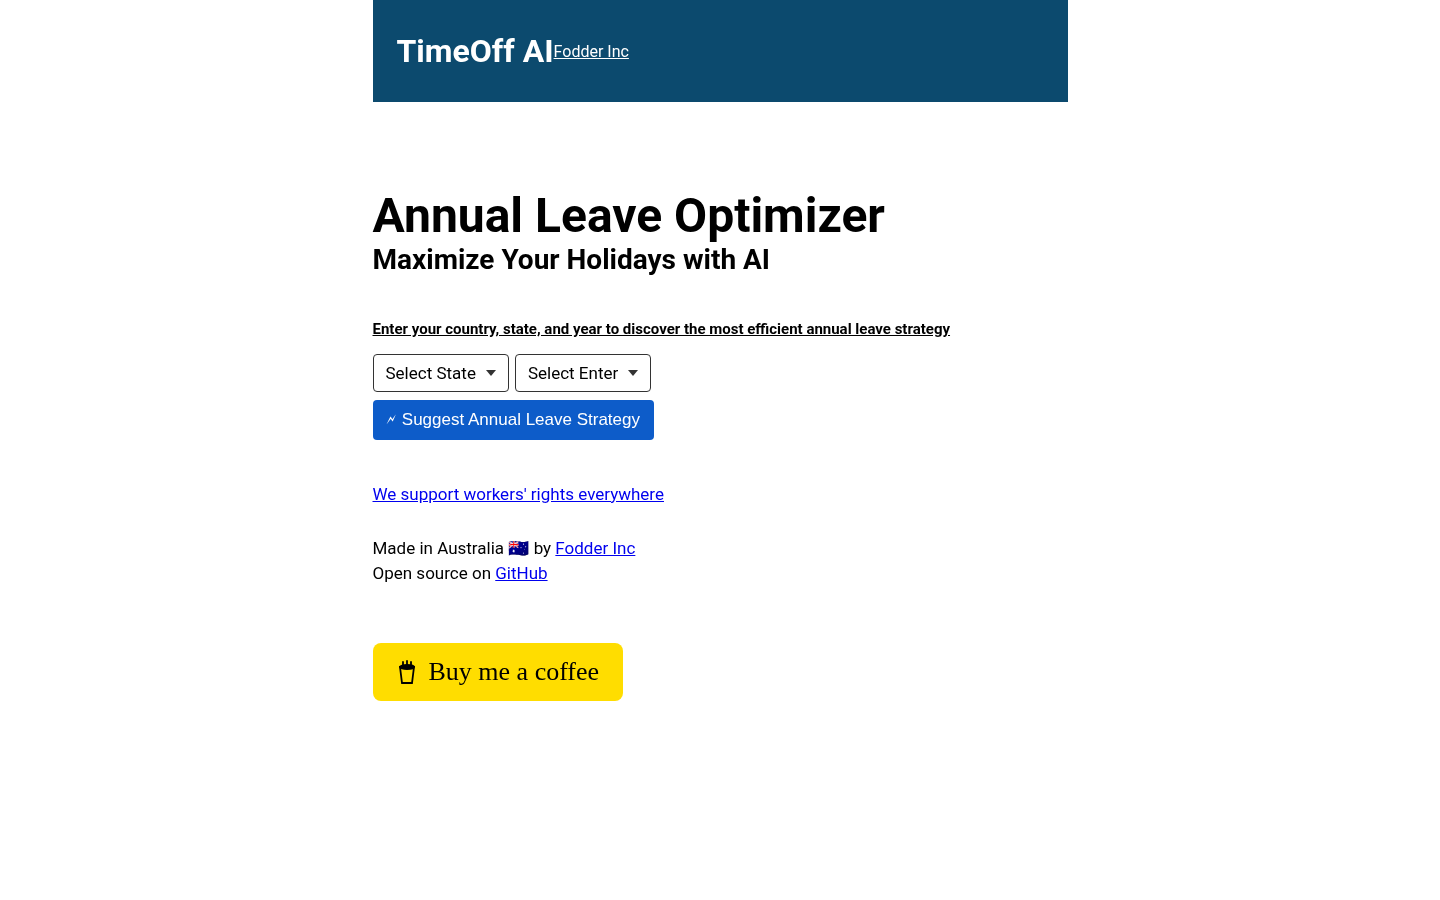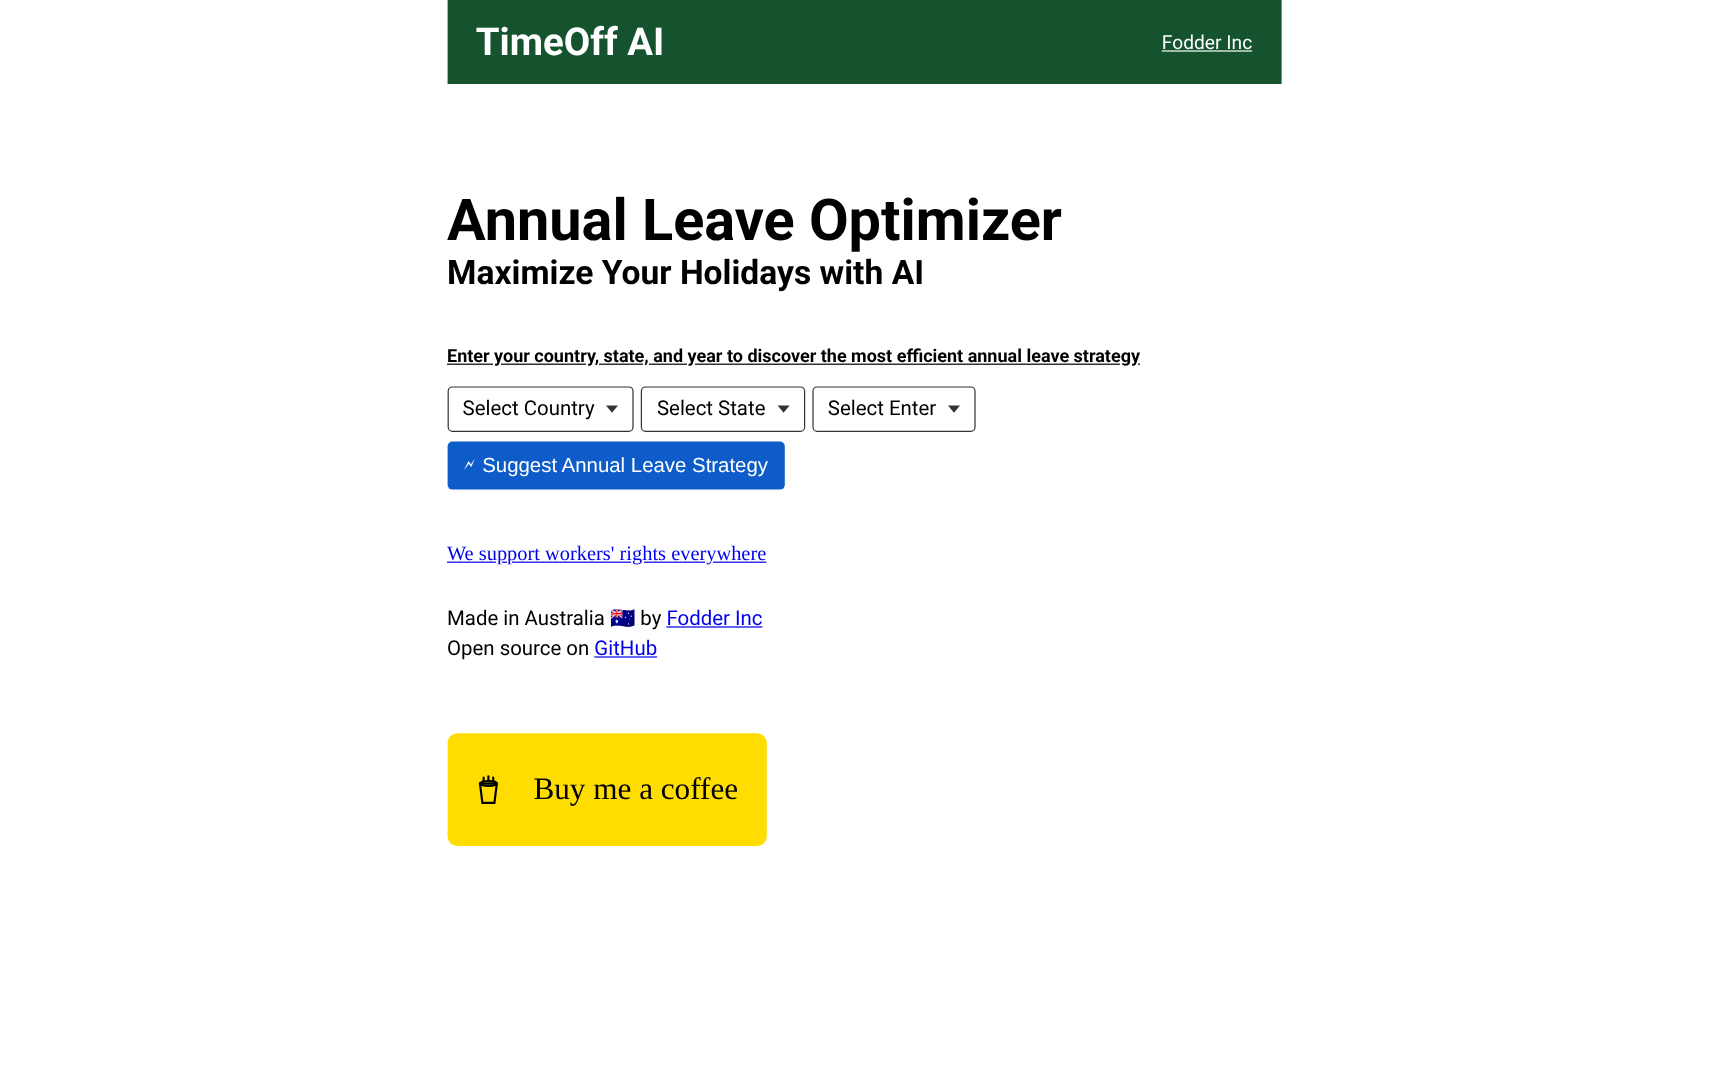--- a/index.html
+++ b/index.html
@@ -1,55 +1,51 @@
 <!DOCTYPE html>
 <html><head>
   <meta charset="utf-8">
   <style>
     * { margin: 0; padding: 0; box-sizing: border-box; }
     body { font-family: -apple-system, BlinkMacSystemFont, "Segoe UI", Roboto, Helvetica, Arial, sans-serif; background: #fff; color: #000; }
     .container { width: 695px; margin: 0 auto; }
-    .header { background: #14532d; color: #fff; display: flex; justify-content: space-between; align-items: center; padding: 16px 24px; }
+    .header { background: #0c4a6e; color: #fff; display: flex; align-items: center; padding: 32px 24px; }
     .header-title { font-size: 32px; font-weight: 700; }
     .header-link { color: #fff; text-decoration: underline; font-size: 16px; }
     .main { padding: 0 0 40px 0; }
     .page-title { font-size: 48px; font-weight: 700; margin-top: 88px; line-height: 1.1; }
     .subtitle { font-size: 28px; font-weight: 700; margin-bottom: 44px; }
     .instructions { font-size: 15px; font-weight: 700; margin-bottom: 16px; text-decoration: underline; }
     .controls-row { display: flex; gap: 6px; flex-wrap: wrap; margin-bottom: 8px; }
     .dropdown { border: 1px solid #333; background: #fff; padding: 8px 12px; font-size: 17px; border-radius: 4px; display: flex; align-items: center; gap: 10px; cursor: pointer; }
     .dropdown .caret { width: 0; height: 0; border-left: 5px solid transparent; border-right: 5px solid transparent; border-top: 6px solid #333; }
     .suggest-btn { background: #0d5cc9; color: #fff; border: none; padding: 10px 14px; font-size: 17px; border-radius: 4px; cursor: pointer; display: flex; align-items: center; gap: 6px; margin-top: 8px; }
     .suggest-btn .bolt { font-size: 14px; }
-    .workers-link { color: #0000ee; text-decoration: underline; font-size: 17px; display: inline-block; margin-top: 44px; font-family: Liberation Serif, serif; }
+    .workers-link { color: #0000ee; text-decoration: underline; font-size: 17px; display: inline-block; margin-top: 44px; }
     .footer { margin-top: 32px; font-size: 17px; line-height: 1.5; }
     .footer a { color: #0000ee; text-decoration: underline; }
-    .bmc-btn { background: #ffdd00; color: #000; border-radius: 8px; padding: 32px 24px; display: inline-flex; align-items: center; gap: 28px; margin-top: 56px; cursor: pointer; }
+    .bmc-btn { background: #ffdd00; color: #000; border-radius: 8px; padding: 14px 24px; display: inline-flex; align-items: center; gap: 12px; margin-top: 56px; cursor: pointer; }
     .bmc-btn .cup { width: 20px; height: 26px; }
     .bmc-btn .bmc-text { font-family: "Brush Script MT", cursive; font-size: 26px; }
   </style>
 </head>
 <body>
 
 <div class="container">
   <header class="header">
     <div class="header-title">TimeOff AI</div>
     <a href="#" class="header-link">Fodder Inc</a>
   </header>
 
   <main class="main">
     <h1 class="page-title">Annual Leave Optimizer</h1>
     <h2 class="subtitle">Maximize Your Holidays with AI</h2>
     <p class="instructions">Enter your country, state, and year to discover the most efficient annual leave strategy</p>
 
     <div class="controls-row">
-      <div class="dropdown">
-        <span>Select Country</span>
-        <span class="caret"></span>
-      </div>
       <div class="dropdown">
         <span>Select State</span>
         <span class="caret"></span>
       </div>
       <div class="dropdown">
         <span>Select Enter</span>
         <span class="caret"></span>
       </div>
     </div>
 

